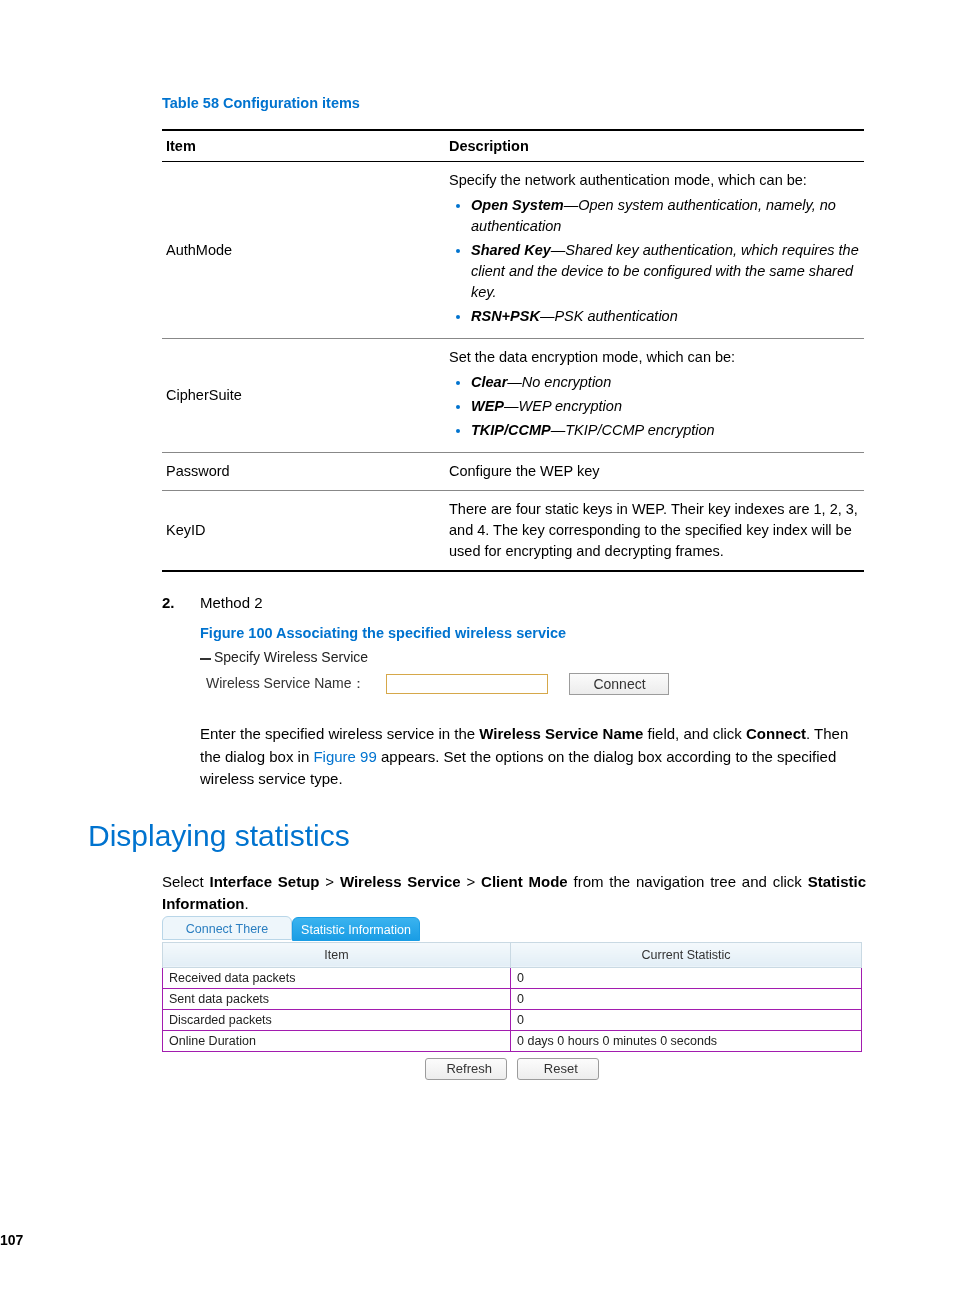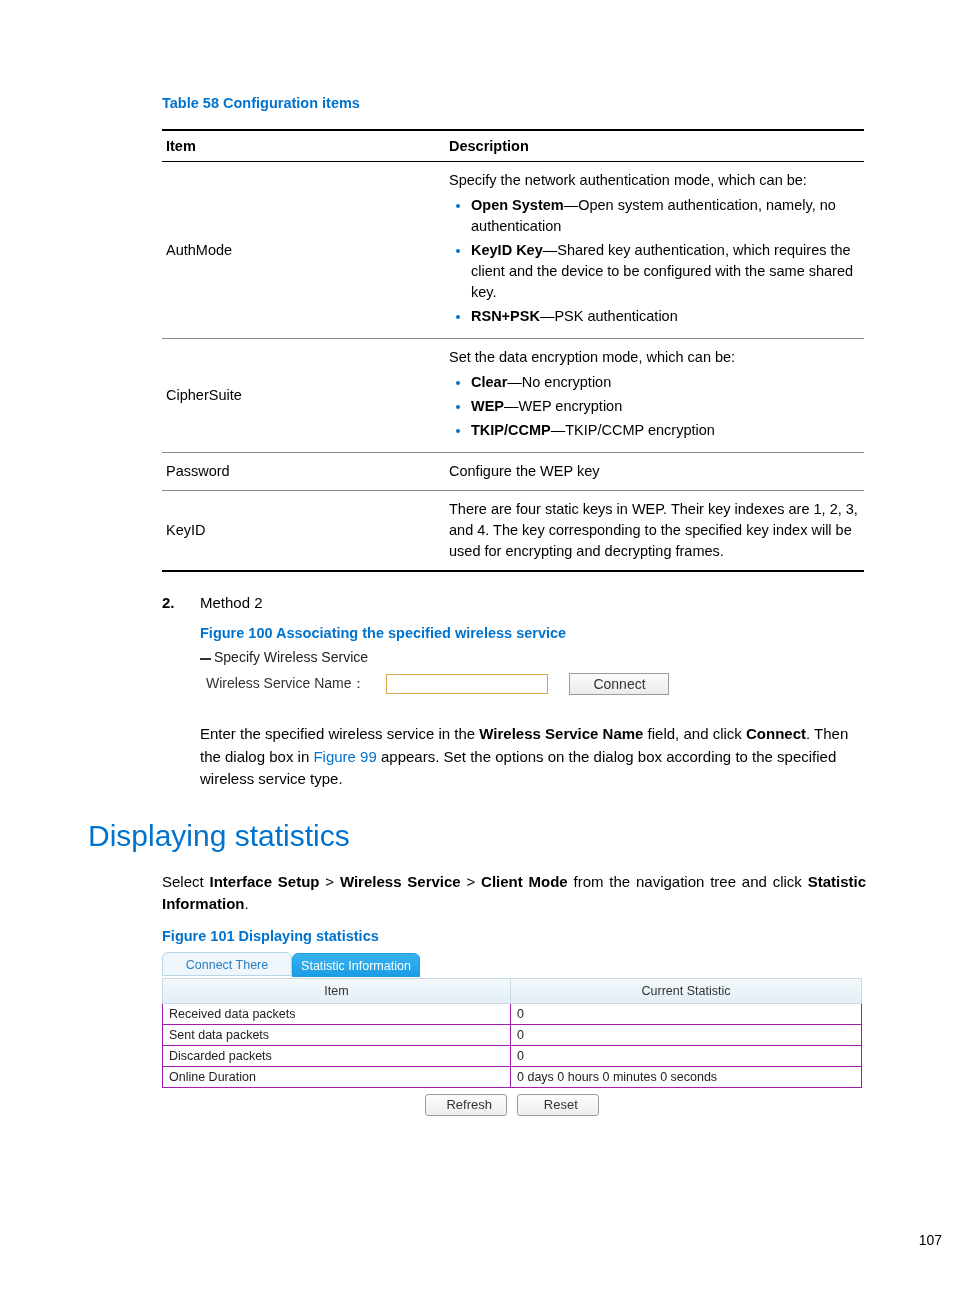--- a/index.html
+++ b/index.html
@@ -43,20 +43,21 @@
     vertical-align: middle;
     line-height: 1.45;
   }
   .config-table tr:last-child td {
     border-bottom: 2px solid #000;
   }
   .col-item { width: 275px; }
   .desc ul {
     margin: 4px 0 0 0;
     padding-left: 22px;
+    font-style: italic;
   }
   .desc li {
     margin-bottom: 3px;
   }
   .desc li::marker {
     color: #0073cf;
     font-size: 13px;
   }
   .method-row {
     margin-top: 22px;
@@ -230,22 +231,23 @@
     font-size: 13px;
     color: #333;
     cursor: pointer;
     padding-left: 12px;
   }
   .page-number {
     position: absolute;
     bottom: 48px;
     left: 0;
     right: 12px;
-    text-align: right;
+    text-align: left;
     font-size: 14px;
+    font-weight: bold;
   }
 </style>
 </head>
 <body>
 
 <div class="page">
 
   <div class="table-caption">Table 58 Configuration items</div>
 
   <table class="config-table">
@@ -255,21 +257,21 @@
         <th>Description</th>
       </tr>
     </thead>
     <tbody>
       <tr>
         <td>AuthMode</td>
         <td class="desc">
           <span>Specify the network authentication mode, which can be:</span>
           <ul>
             <li><b>Open System</b><span>—Open system authentication, namely, no authentication</span></li>
-            <li><b>KeyID Key</b><span>—Shared key authentication, which requires the client and the device to be configured with the same shared key.</span></li>
+            <li><b>Shared Key</b><span>—Shared key authentication, which requires the client and the device to be configured with the same shared key.</span></li>
             <li><b>RSN+PSK</b><span>—PSK authentication</span></li>
           </ul>
         </td>
       </tr>
       <tr>
         <td>CipherSuite</td>
         <td class="desc">
           <span>Set the data encryption mode, which can be:</span>
           <ul>
             <li><b>Clear</b><span>—No encryption</span></li>
@@ -309,21 +311,20 @@
   <div class="post-fig-text">
     <span>Enter the specified wireless service in the </span><b>Wireless Service Name</b><span> field, and click </span><b>Connect</b><span>. Then the dialog box in </span><span class="fig-ref">Figure 99</span><span> appears. Set the options on the dialog box according to the specified wireless service type.</span>
   </div>
 
   <div class="h1">Displaying statistics</div>
 
   <div class="nav-text">
     <span>Select </span><b>Interface Setup</b><span> &gt; </span><b>Wireless Service</b><span> &gt; </span><b>Client Mode</b><span> from the navigation tree and click </span><b>Statistic Information</b><span>.</span>
   </div>
 
-  <div class="figure-caption2">Figure 101 Displaying statistics</div>
 
   <div class="fig101">
     <div class="tabs">
       <span class="tab inactive">Connect There</span><span class="tab active">Statistic Information</span>
     </div>
     <table class="stat-table">
       <thead>
         <tr>
           <th class="c1">Item</th>
           <th>Current Statistic</th>

